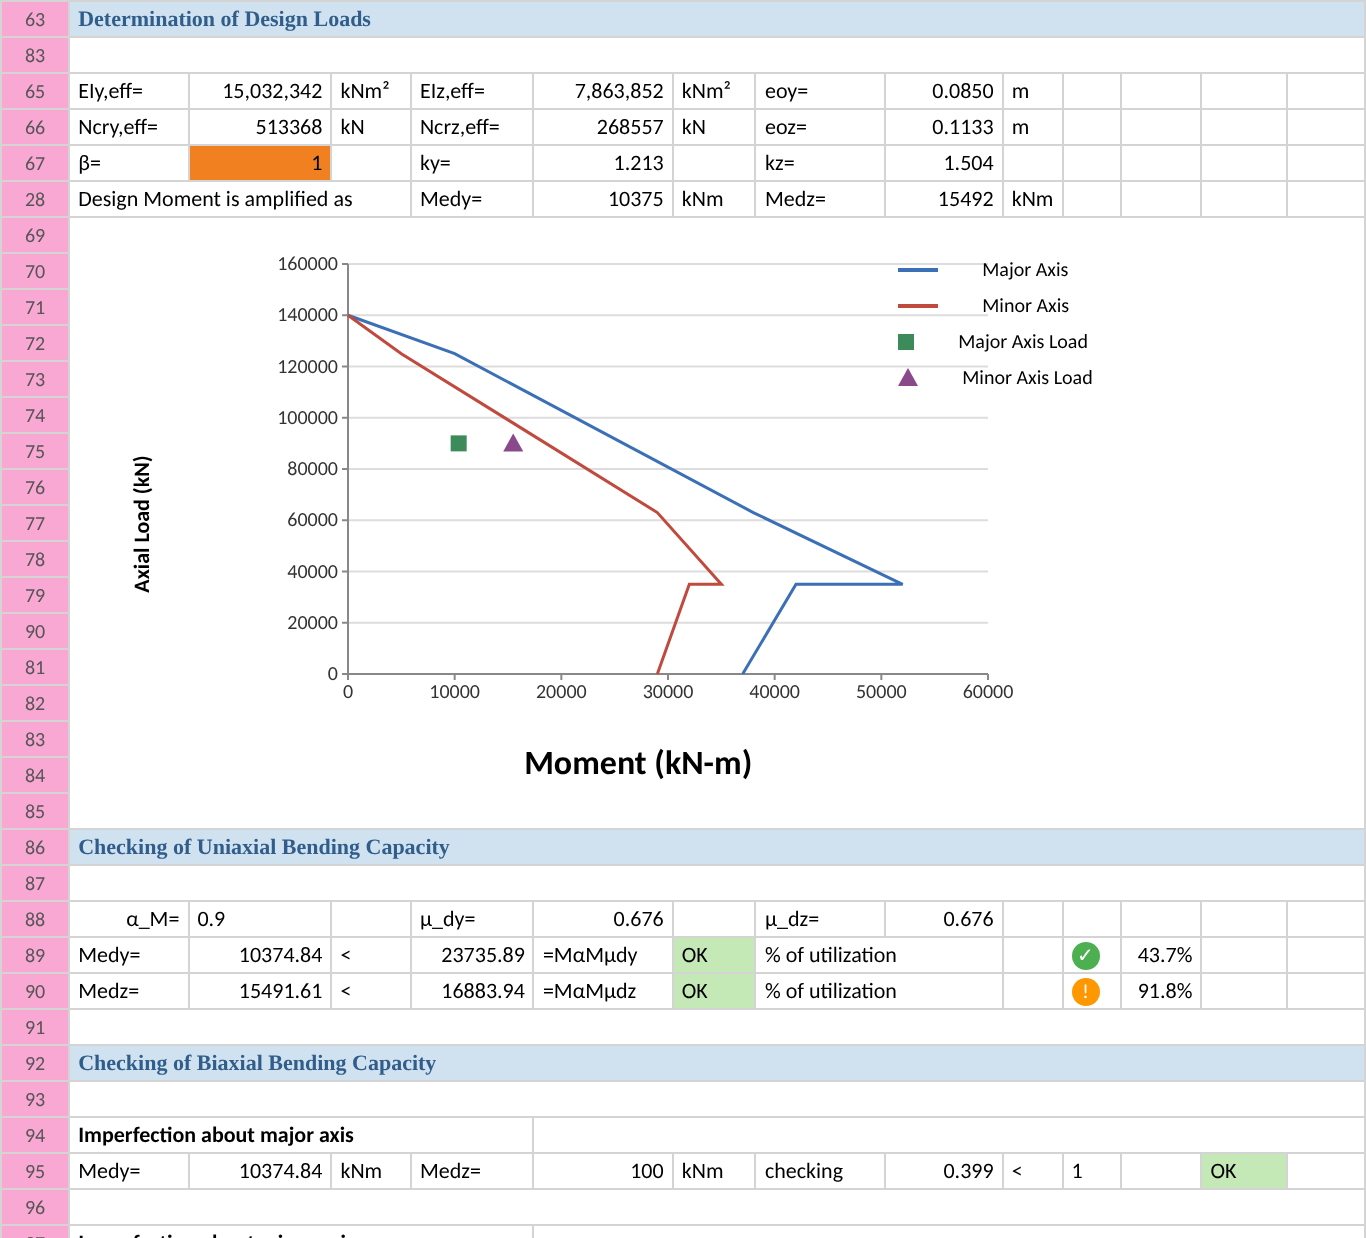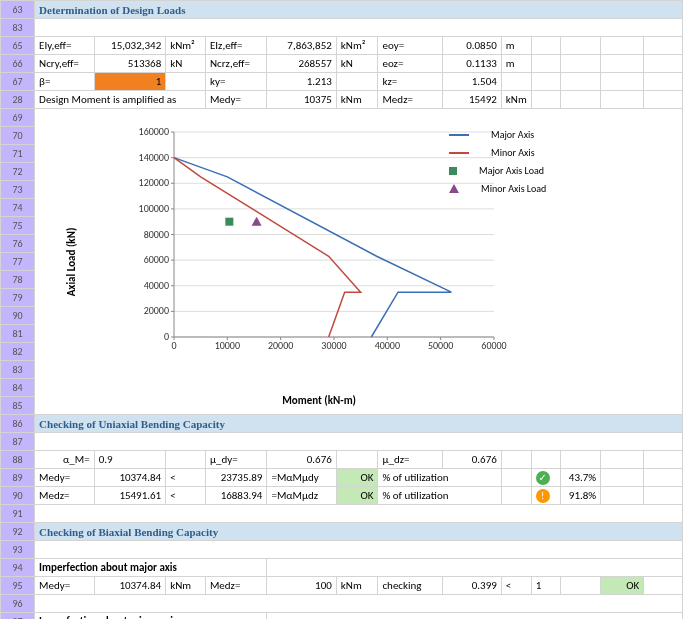--- a/index.html
+++ b/index.html
@@ -1,28 +1,28 @@
 <!DOCTYPE html>
 <html><head>
 <meta charset="utf-8">
 <style>
   * { box-sizing: border-box; margin: 0; padding: 0; }
   body { font-family: Calibri, Arial, sans-serif; font-size: 11px; background: #fff; color: #000; width: 683px; }
   table.sheet { border-collapse: collapse; table-layout: fixed; }
   table.sheet td { border: 1px solid #d4d4d4; height: 18px; padding: 0 4px; white-space: nowrap; overflow: hidden; vertical-align: middle; }
-  .rowhdr { background: #c4b5fd; text-align: center; color: #555; width: 35px; font-size: 10px; border-right: 1px solid #bbb; }
+  .rowhdr { background: #f9a8d4; text-align: center; color: #555; width: 35px; font-size: 10px; border-right: 1px solid #bbb; }
   .section-title { background: #d0e2f0; color: #305d8a; font-weight: bold; font-family: Liberation Serif, serif; }
   .right { text-align: right; }
   .highlight-orange { background: #f08020; }
-  .ok-cell { background: #c5e8b7; text-align: right; }
+  .ok-cell { background: #c5e8b7; text-align: left; }
   .subhdr { font-weight: bold; }
   .chart-cell { padding: 4px !important; }
   .chart-box { position: relative; width: 480px; height: 290px; background: #fff; margin-left: 40px; }
   .y-axis-label { position: absolute; left: -8px; top: 50%; transform: translate(-50%,-50%) rotate(-90deg); font-weight: bold; font-size: 11px; }
-  .x-axis-label { position: absolute; bottom: 0; left: 50%; transform: translateX(-50%); font-weight: bold; font-size: 11px; }
+  .x-axis-label { position: absolute; bottom: 15px; left: 50%; transform: translateX(-50%); font-weight: bold; font-size: 17px; }
   .plot-area { position: absolute; left: 55px; top: 10px; width: 370px; height: 235px; }
   .legend { position: absolute; right: 0; top: 10px; font-size: 10px; line-height: 16px; width: 110px;}
   .legend-row { display: flex; align-items: center; gap: 22px; margin-bottom: 2px;}
   .legend-line { width: 20px; height: 2px; }
   .legend-sq { width: 8px; height: 8px; }
   .legend-tri { width: 0; height: 0; border-left: 5px solid transparent; border-right: 5px solid transparent; border-bottom: 9px solid; }
   svg { overflow: visible; }
   .tick-text { font-size: 10px; fill: #333; }
   .circle-badge { display:inline-block; width:14px; height:14px; border-radius:50%; text-align:center; line-height:14px; color:#fff; font-size:10px;}
   .badge-green { background:#4caf50; }

